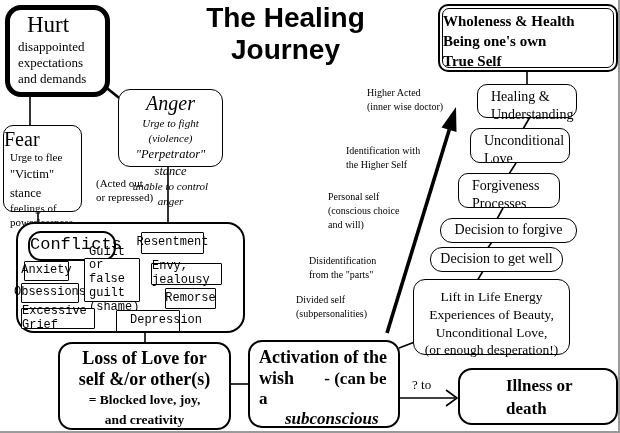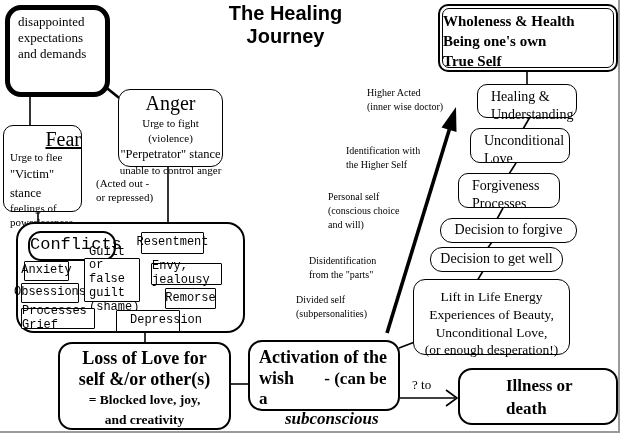--- a/index.html
+++ b/index.html
@@ -6,33 +6,33 @@
   #canvas{
     position:relative;width:620px;height:433px;background:#ffffff;
     font-family:"Liberation Serif",serif;color:#000;overflow:hidden;
     border-right:2px solid #9a9a9a;border-bottom:2px solid #9a9a9a;box-sizing:border-box;
   }
   #wires{position:absolute;left:0;top:0;z-index:0;}
   .box{position:absolute;background:#fff;border:1.5px solid #000;border-radius:12px;box-sizing:border-box;z-index:1;}
   .pre{white-space:pre-line;}
   .title{
     position:absolute;left:183px;top:2px;width:205px;text-align:center;z-index:1;
-    font-family:"Liberation Sans",sans-serif;font-weight:bold;font-size:20px;line-height:1.13;
+    font-family:"Liberation Sans",sans-serif;font-weight:bold;font-size:28px;line-height:1.13;
     white-space:pre-line;
   }
   
   .hurt{left:5px;top:5px;width:105px;height:92px;border-width:5px;border-radius:16px;padding:2px 4px 0 8px;}
   .hurt .hd{font-size:23px;margin-left:9px;line-height:1.1;}
   .hurt .bd{font-size:13px;line-height:1.22;margin-top:2px;}
-  .anger{left:118px;top:89px;width:105px;height:78px;text-align:center;padding-top:2px;}
+  .anger{left:118px;top:89px;width:105px;height:78px;text-align:center;padding-top:2px;font-style:italic;}
   .anger .hd{font-size:20px;line-height:1.15;}
   .anger .bd{font-size:11px;line-height:1.35;margin-top:1px;}
   .anger .bd .mid{font-size:12.5px;}
   .fear{left:3px;top:125px;width:79px;height:87px;border-radius:10px;padding-top:2px;}
-  .fear .hd{font-size:20px;text-align:right;line-height:1.1;text-decoration:underline;}
+  .fear .hd{font-size:20px;text-align:left;line-height:1.1;}
   .fear .bd{font-size:11px;line-height:1.25;padding-left:6px;margin-top:1px;}
   .fear .bd .mid{font-size:12.5px;line-height:1.5;}
   .acted{position:absolute;left:96px;top:176px;font-size:11px;line-height:1.3;z-index:1;}
   
   .conflicts{left:16px;top:222px;width:229px;height:111px;border-width:2px;border-radius:18px;font-family:Liberation Mono, monospace;}
   .cpill{position:absolute;left:10px;top:7px;width:84px;height:26px;border:2px solid #000;border-radius:13px;
          font-size:17px;text-align:center;line-height:23px;background:#fff;}
   .citem{position:absolute;border:1px solid #000;border-radius:1px;background:#fff;font-size:12px;
          display:flex;align-items:center;justify-content:center;text-align:left;line-height:1.15;box-sizing:border-box;}
   .c-resentment{left:123px;top:8px;width:63px;height:22px;}
@@ -41,21 +41,21 @@
   .c-envy{left:133px;top:39px;width:71px;height:22px;}
   .c-obsessions{left:3px;top:59px;width:58px;height:20px;}
   .c-remorse{left:147px;top:64px;width:51px;height:21px;}
   .c-grief{left:3px;top:84px;width:74px;height:21px;}
   .c-depression{left:98px;top:86px;width:64px;height:22px;padding-left:36px;}
   
   .loss{left:58px;top:342px;width:173px;height:88px;border-width:2px;border-radius:14px;
         text-align:center;font-weight:bold;padding-top:4px;}
   .loss .big{font-size:18px;line-height:1.15;}
   .loss .sm{font-size:13.5px;line-height:1.3;margin-top:2px;}
-  .activation{left:248px;top:340px;width:152px;height:71px;border-width:2px;border-radius:14px;
+  .activation{left:248px;top:340px;width:152px;height:88px;border-width:2px;border-radius:14px;
         font-weight:bold;padding:5px 0 0 9px;}
   .activation .big{font-size:18px;line-height:1.18;}
   .activation .sm{font-size:17px;padding-left:26px;}
   .activation .it{font-style:italic;}
   .illness{left:458px;top:368px;width:160px;height:57px;border-width:2px;border-radius:14px;
         font-weight:bold;font-size:17px;line-height:1.35;padding:5px 0 0 46px;}
   .qto{position:absolute;left:412px;top:377px;font-size:13px;z-index:1;}
   
   .whole{left:438px;top:4px;width:180px;height:68px;border-width:2px;border-radius:10px;padding:2px;}
   .whole .inner{width:100%;height:100%;border:1.5px solid #000;border-radius:7px;box-sizing:border-box;
@@ -109,20 +109,21 @@
     <line x1="483" y1="271" x2="477" y2="281" stroke="#000" stroke-width="1.6"></line>
 
     <line x1="387" y1="333" x2="451" y2="124" stroke="#000" stroke-width="3.6"></line>
     <polygon points="456,107 456.5,132 441.5,127.5" fill="#000"></polygon>
   </svg>
 
   <div class="title pre">The Healing
 Journey</div>
 
   <div class="box hurt">
+    <div class="hd">Hurt</div>
     <div class="bd pre">disappointed
 expectations
 and demands</div>
   </div>
 
   <div class="box anger">
     <div class="hd">Anger</div>
     <div class="bd">
       <div>Urge to fight (violence)</div>
       <div class="mid">"Perpetrator" stance</div>
@@ -146,21 +147,21 @@
   <div class="box conflicts">
     <div class="cpill">Conflicts</div>
     <div class="citem c-resentment">Resentment</div>
     <div class="citem c-anxiety">Anxiety</div>
     <div class="citem c-guilt pre">Guilt or
 false guilt
 (shame)</div>
     <div class="citem c-envy">Envy, jealousy</div>
     <div class="citem c-obsessions">Obsessions</div>
     <div class="citem c-remorse">Remorse</div>
-    <div class="citem c-grief">Processes Grief</div>
+    <div class="citem c-grief">Excessive Grief</div>
     <div class="citem c-depression">Depression</div>
   </div>
 
   <div class="box loss">
     <div class="big">Loss of Love for</div>
     <div class="big">self &amp;/or other(s)</div>
     <div class="sm">= Blocked love, joy,</div>
     <div class="sm">and creativity</div>
   </div>
 

